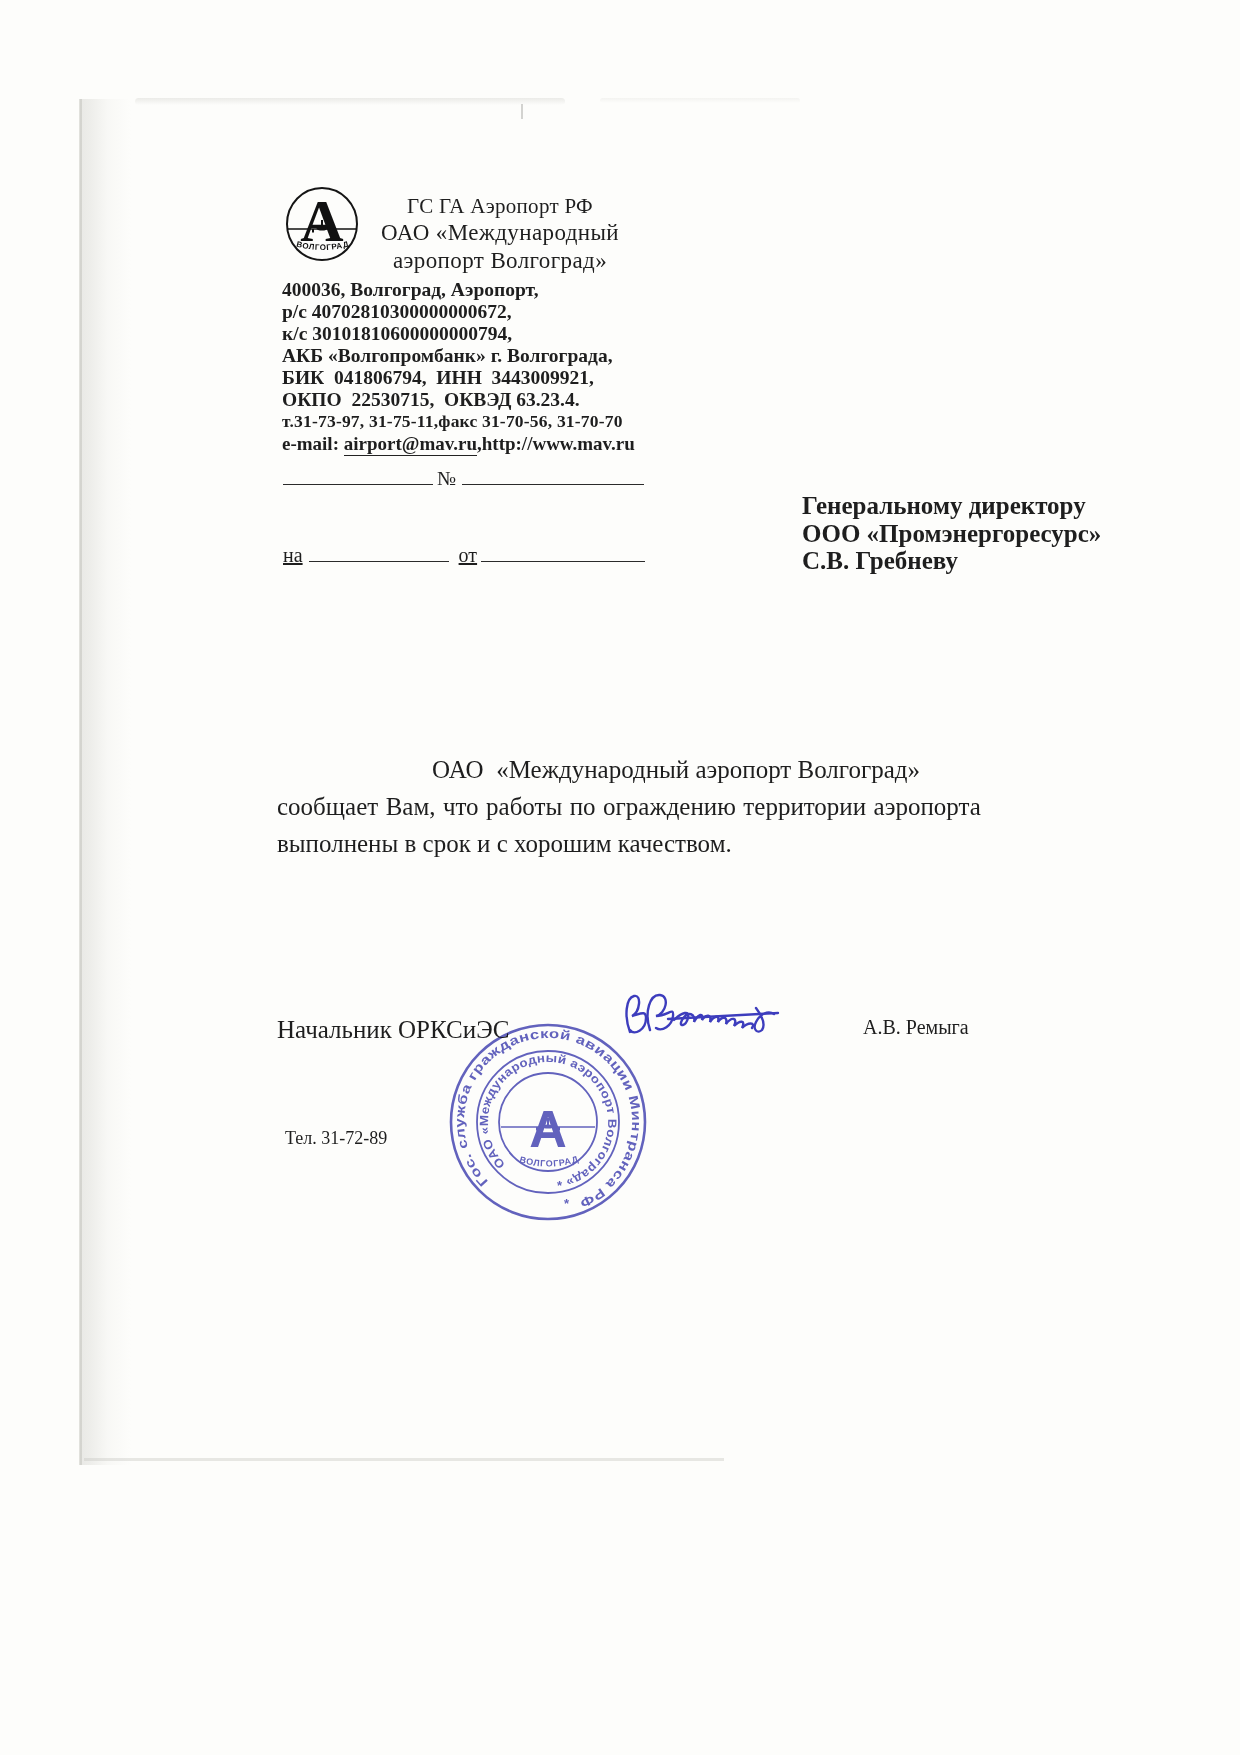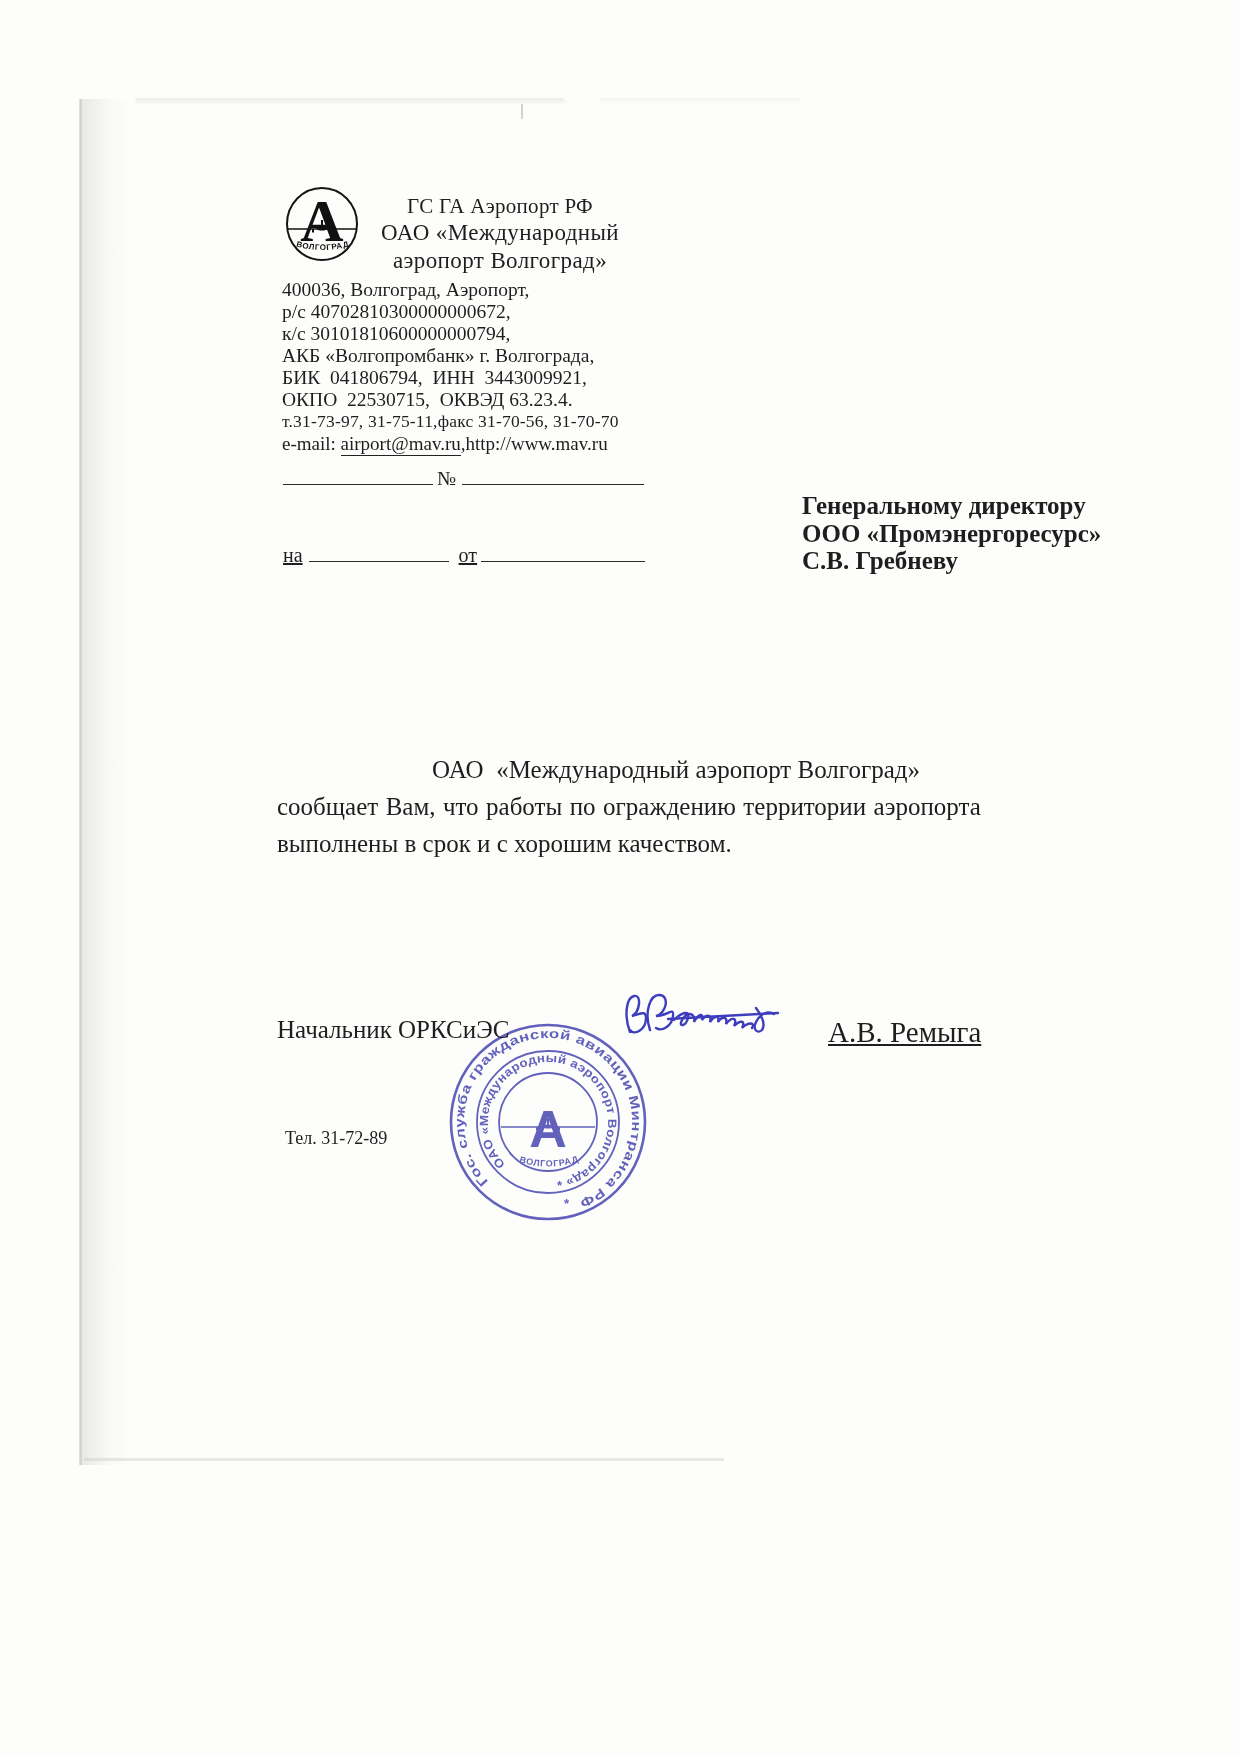--- a/index.html
+++ b/index.html
@@ -18,40 +18,40 @@
     background:linear-gradient(180deg, rgba(200,200,194,.18), rgba(230,230,224,0));}
   .tick-top{position:absolute;left:521px;top:104px;width:2px;height:15px;background:rgba(160,160,156,.45);}
   .edge-bottom{position:absolute;left:84px;top:1458px;width:640px;height:3px;background:rgba(198,198,192,.40);}
 
   
   .logo-svg{position:absolute;left:284px;top:183px;width:76px;height:82px;}
   .head-col{position:absolute;left:352px;top:194px;width:296px;text-align:center;}
   .ministry{font-size:21px;line-height:24px;letter-spacing:.3px;}
   .orgname{font-size:23px;line-height:28px;font-weight:normal;letter-spacing:.4px;margin-top:1px;}
 
-  .addr{position:absolute;left:282px;top:279px;}
+  .addr{position:absolute;left:282px;top:279px;font-weight:bold;}
   .addr .ln{font-size:19.5px;line-height:22px;white-space:pre;}
   .addr .ln-tel{font-size:17.5px;line-height:21px;white-space:pre;letter-spacing:.2px;}
   .addr .ln-mail{font-size:19px;line-height:23px;white-space:pre;}
   .u{border-bottom:1.5px solid #222;padding-bottom:1px;}
 
   .refrow{position:absolute;left:283px;font-size:20px;white-space:nowrap;}
   .refrow .blank{display:inline-block;border-bottom:1.6px solid #2b2b2b;height:18px;vertical-align:baseline;}
   .row1{top:466px;}
   .row2{top:543px;text-decoration:underline;}
 
   .recipient{position:absolute;left:802px;top:492px;font-size:25px;line-height:27.5px;font-weight:bold;}
 
   .bodytext{position:absolute;left:277px;top:751px;width:740px;font-size:25px;line-height:37px;}
   .bodytext .bl{white-space:pre;}
   .bodytext .bl1{padding-left:155px;}
   .bodytext .bl2{word-spacing:1.2px;}
 
   .sig-position{position:absolute;left:277px;top:1016px;font-size:25px;white-space:pre;}
-  .sig-name{position:absolute;left:828px;top:1016px;font-size:29px;white-space:pre;text-decoration:underline;}
+  .sig-name{position:absolute;left:863px;top:1016px;font-size:20px;white-space:pre;}
   .phone{position:absolute;left:285px;top:1128px;font-size:18px;white-space:pre;}
 
   .scribble{position:absolute;left:616px;top:986px;width:178px;height:64px;z-index:6;}
   .stamp{position:absolute;left:440px;top:1014px;width:216px;height:216px;opacity:.84;mix-blend-mode:multiply;z-index:5;}
   .stamp text{font-family:"Liberation Sans","DejaVu Sans",sans-serif;}
 </style>
 </head>
 <body>
 
 <div class="page">

